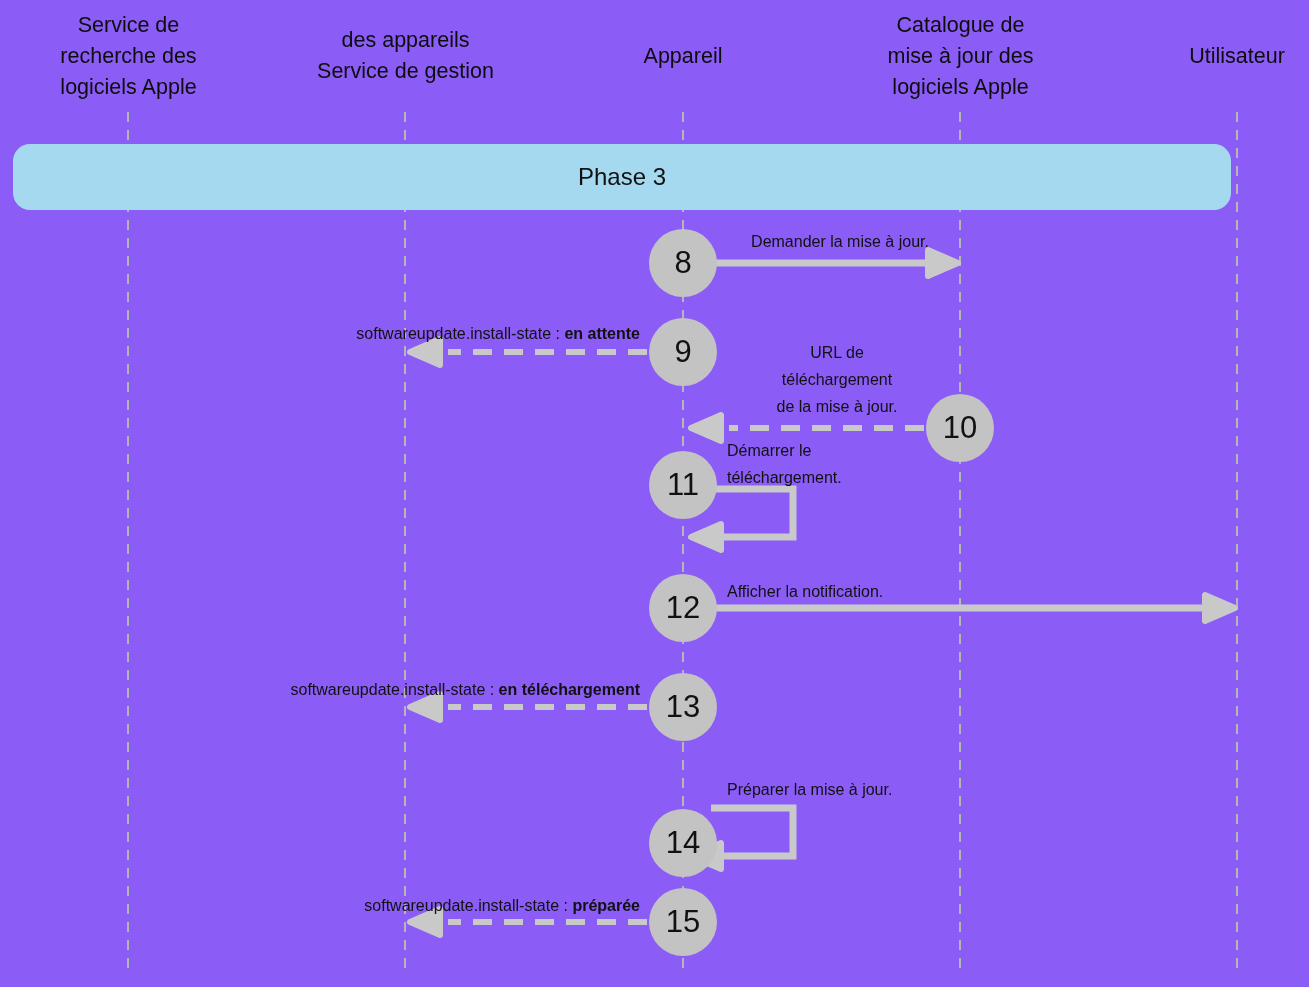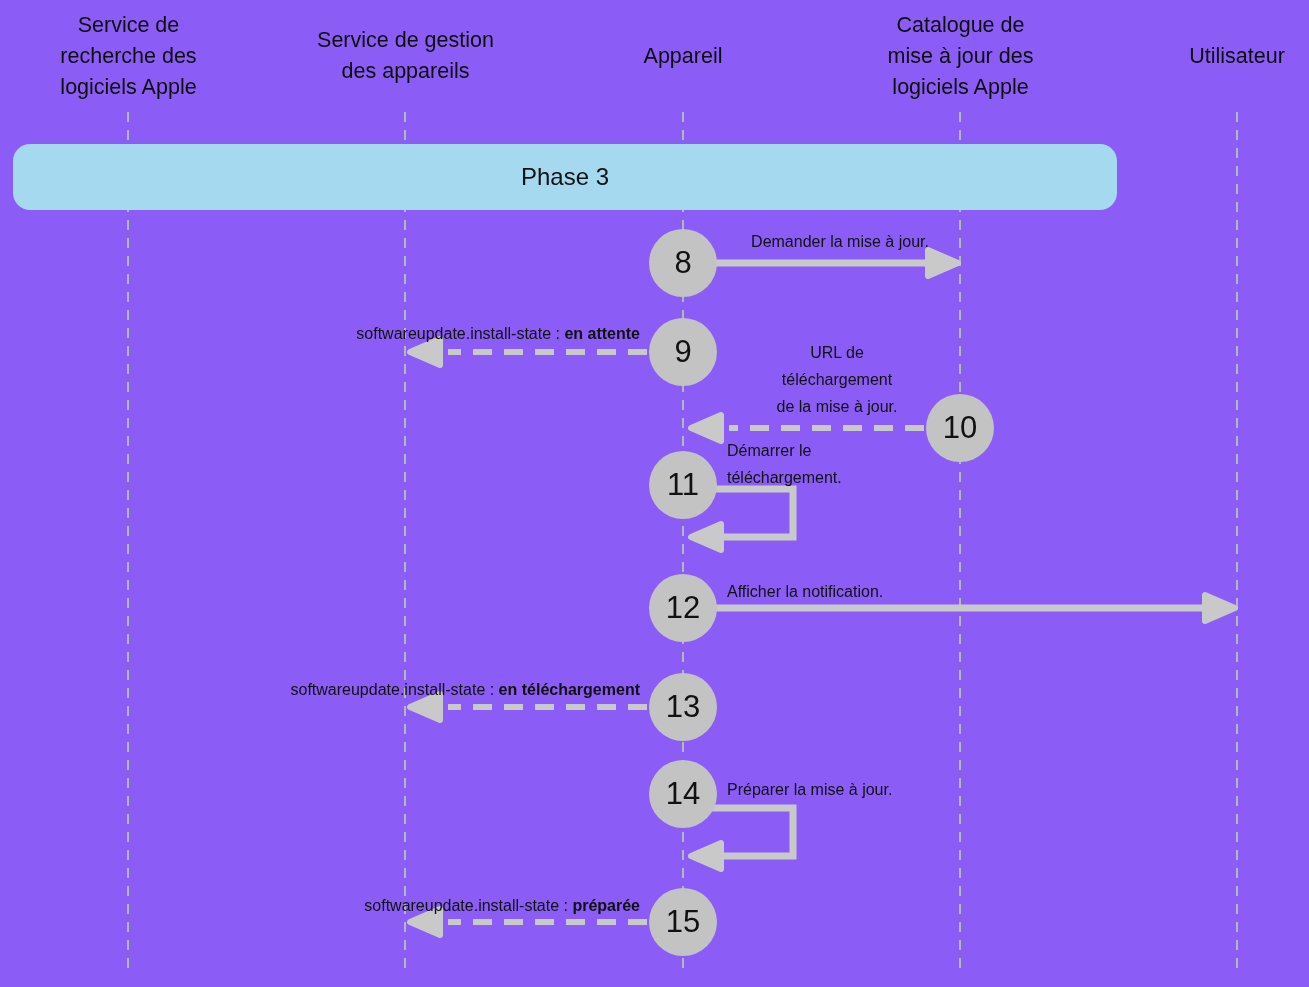--- a/index.html
+++ b/index.html
@@ -24,21 +24,21 @@
   
   .actor {
     position: absolute; top: 0; height: 112px; z-index: 2;
     display: flex; align-items: center; justify-content: center;
     text-align: center; font-size: 21.5px; line-height: 31px;
   }
   .aline { display: block; }
 
   
   .banner {
-    position: absolute; left: 13px; top: 144px; width: 1104px; height: 66px;
+    position: absolute; left: 13px; top: 144px; width: 1218px; height: 66px;
     background: var(--c-banner, #A4D9F0); border-radius: 17px; z-index: 2;
     display: flex; align-items: center; justify-content: center;
     font-size: 24px; color: #111111;
   }
 
   
   .circle {
     position: absolute; width: 68px; height: 68px; border-radius: 50%;
     background: var(--c-circle, #C3C3C3); z-index: 3;
     display: flex; align-items: center; justify-content: center;
@@ -91,22 +91,22 @@
 
   <div class="actor" style="left:46px; width:165px;">
     <div>
       <span class="aline">Service de</span>
       <span class="aline">recherche des</span>
       <span class="aline">logiciels Apple</span>
     </div>
   </div>
   <div class="actor" style="left:308px; width:195px;">
     <div>
+      <span class="aline">des appareils</span>
       <span class="aline">Service de gestion</span>
-      <span class="aline">des appareils</span>
     </div>
   </div>
   <div class="actor" style="left:583px; width:200px;">
     <div>
         <span class="aline">Appareil</span>
       </div>
   </div>
   <div class="actor" style="left:878px; width:165px;">
     <div>
       <span class="aline">Catalogue de</span>
@@ -135,21 +135,21 @@
     </div>
   <div class="circle" style="left:649px; top:451px;">
       <span>11</span>
     </div>
   <div class="circle" style="left:649px; top:574px;">
       <span>12</span>
     </div>
   <div class="circle" style="left:649px; top:673px;">
       <span>13</span>
     </div>
-  <div class="circle" style="left:649px; top:760px;">
+  <div class="circle" style="left:649px; top:809px;">
       <span>14</span>
     </div>
   <div class="circle" style="left:649px; top:888px;">
       <span>15</span>
     </div>
 
   <div class="msg center-h" style="left:840px; top:228px;">Demander la mise à jour.</div>
 
   <div class="msg nowrap" style="right:669px; top:320px;"><span>softwareupdate.install-state : </span><b>en attente</b></div>
 

